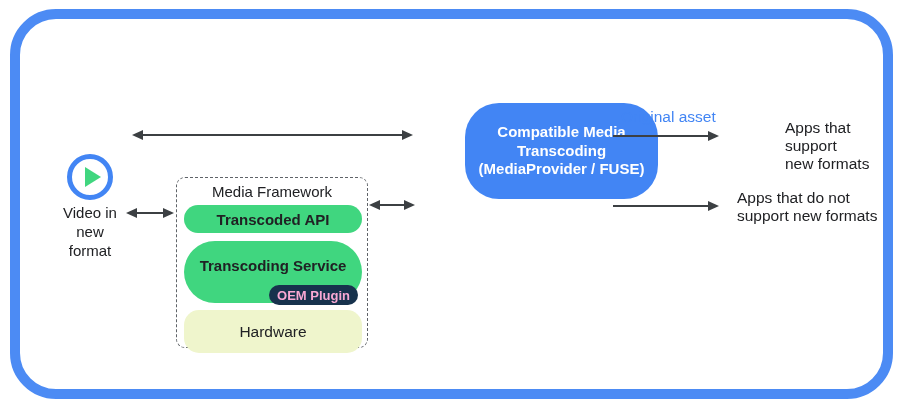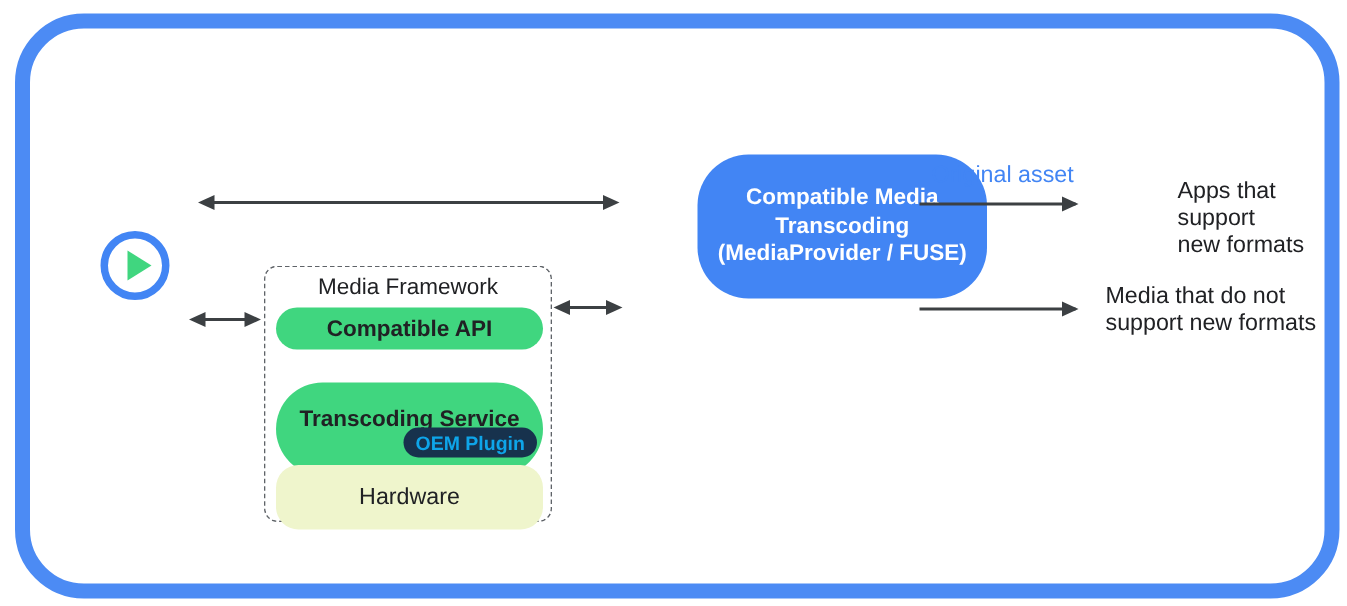--- a/index.html
+++ b/index.html
@@ -74,28 +74,27 @@
   .pill-api {
     top: 27px; height: 28px;
     background: #40d67f; border-radius: 14px;
     font-weight: bold;
   }
   .pill-service {
     top: 63px; height: 62px;
     background: #40d67f; border-radius: 31px;
     font-weight: bold;
     padding-bottom: 14px;
-    margin-top: 14px;
   }
   .pill-oem {
     position: absolute;
     left: 92px; top: 107px;
     width: 89px; height: 20px;
     background: #17324d; border-radius: 10px;
-    color: #0ea5e9; font-weight: bold; font-size: 13px;
+    color: #f9a8d4; font-weight: bold; font-size: 13px;
     display: flex; align-items: center; justify-content: center;
   }
   .pill-hardware {
     top: 132px; height: 43px;
     background: #eff5cc; border-radius: 15px;
     font-size: 15.5px;
   }
 
   
   .transcoder-box {
@@ -153,30 +152,33 @@
 </head>
 <body>
 
 <div class="canvas">
 
   <div class="frame"></div>
 
   <div class="play-icon">
     <div class="play-triangle"></div>
   </div>
+  <div class="source-label multiline">Video in
+new
+format</div>
 
   <div class="arrow double" style="left:126px; top:207px; width:48px;">
     <div class="head-left"></div>
     <div class="shaft"></div>
     <div class="head-right"></div>
   </div>
 
   <div class="mf-box">
     <div class="mf-title">Media Framework</div>
-    <div class="pill pill-api">Compatible API</div>
+    <div class="pill pill-api">Transcoded API</div>
     <div class="pill pill-service">Transcoding Service</div>
     <div class="pill-oem">OEM Plugin</div>
     <div class="pill pill-hardware">Hardware</div>
   </div>
 
   <div class="arrow double" style="left:132px; top:129px; width:281px;">
     <div class="head-left"></div>
     <div class="shaft"></div>
     <div class="head-right"></div>
   </div>
@@ -196,16 +198,16 @@
     <div class="shaft"></div>
     <div class="head-right"></div>
   </div>
   <div class="apps-text apps-support multiline">Apps that support
 new formats</div>
 
   <div class="arrow" style="left:611px; top:200px; width:108px;">
     <div class="shaft"></div>
     <div class="head-right"></div>
   </div>
-  <div class="apps-text apps-nosupport multiline">Media that do not
+  <div class="apps-text apps-nosupport multiline">Apps that do not
 support new formats</div>
 
 </div>
 
 </body></html>

